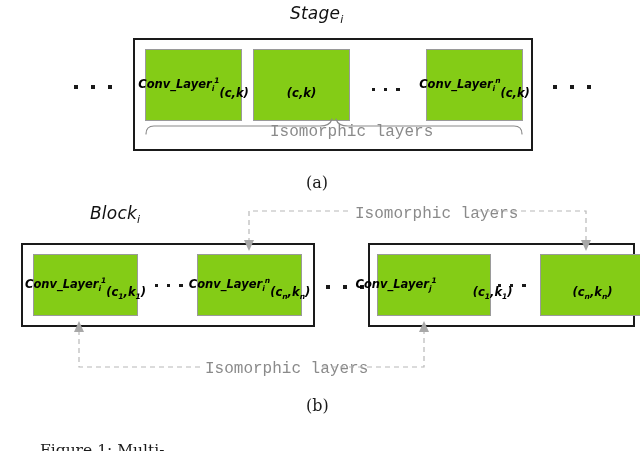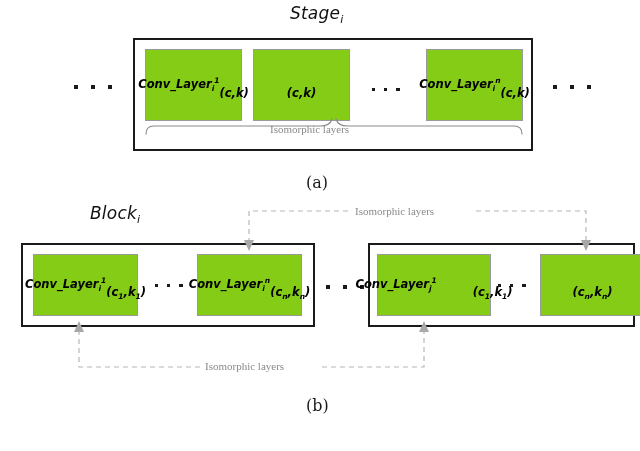--- a/index.html
+++ b/index.html
@@ -105,22 +105,22 @@
     height: 3.2px;
     background: #1a1a1a;
     border-radius: 0;
   }
   .dots.big { gap: 13px; }
   .dots.big i { width: 4px; height: 4px; }
 
   
   .gray-text {
     position: absolute;
-    font-family: Liberation Serif, serif;
-    font-size: 11px;
+    font-family: Liberation Mono, monospace;
+    font-size: 16px;
     color: #8a8a8a;
     white-space: nowrap;
   }
 
   
   .subfig {
     position: absolute;
     font-family: "DejaVu Serif", serif;
     font-size: 16px;
     color: #1a1a1a;
@@ -236,20 +236,21 @@
 
   <div class="layer-box" style="left:540px; top:254px; width:105px; height:62px;">
     <div class="l2">(<span>c</span><sub>n</sub>,<span>k</span><sub>n</sub>)</div>
   </div>
 
   <div class="gray-text" style="left:205px; top:360px;">Isomorphic layers</div>
 
 
   <div class="subfig" style="left:306px; top:396px;">(b)</div>
 
+  <div class="caption" style="left:40px; top:441px; width:560px; height:10px;">Figure 1: Multi-</div>
 
   <svg class="overlay" viewBox="0 0 640 451">
 
     <g stroke="#8a8a8a" stroke-width="1.2" fill="none" stroke-linecap="round">
       <path d="M 146 134 Q 146 126 154 126 L 320 126 Q 330 126 332 119"></path>
       <path d="M 522 134 Q 522 126 514 126 L 348 126 Q 338 126 336 119"></path>
     </g>
 
     <g stroke="#b8b8b8" stroke-width="1.2" fill="none" stroke-dasharray="5,4">
       <path d="M 249 243 L 249 211 L 352 211"></path>

